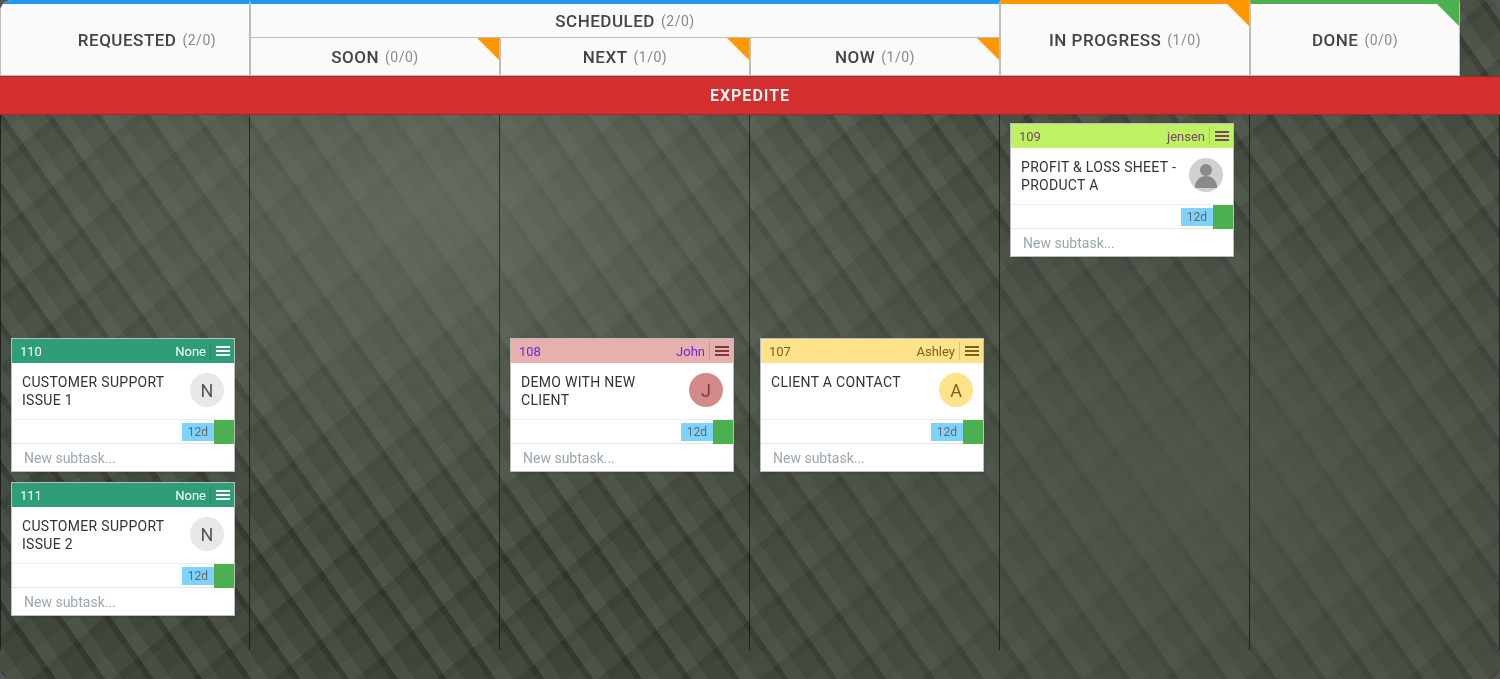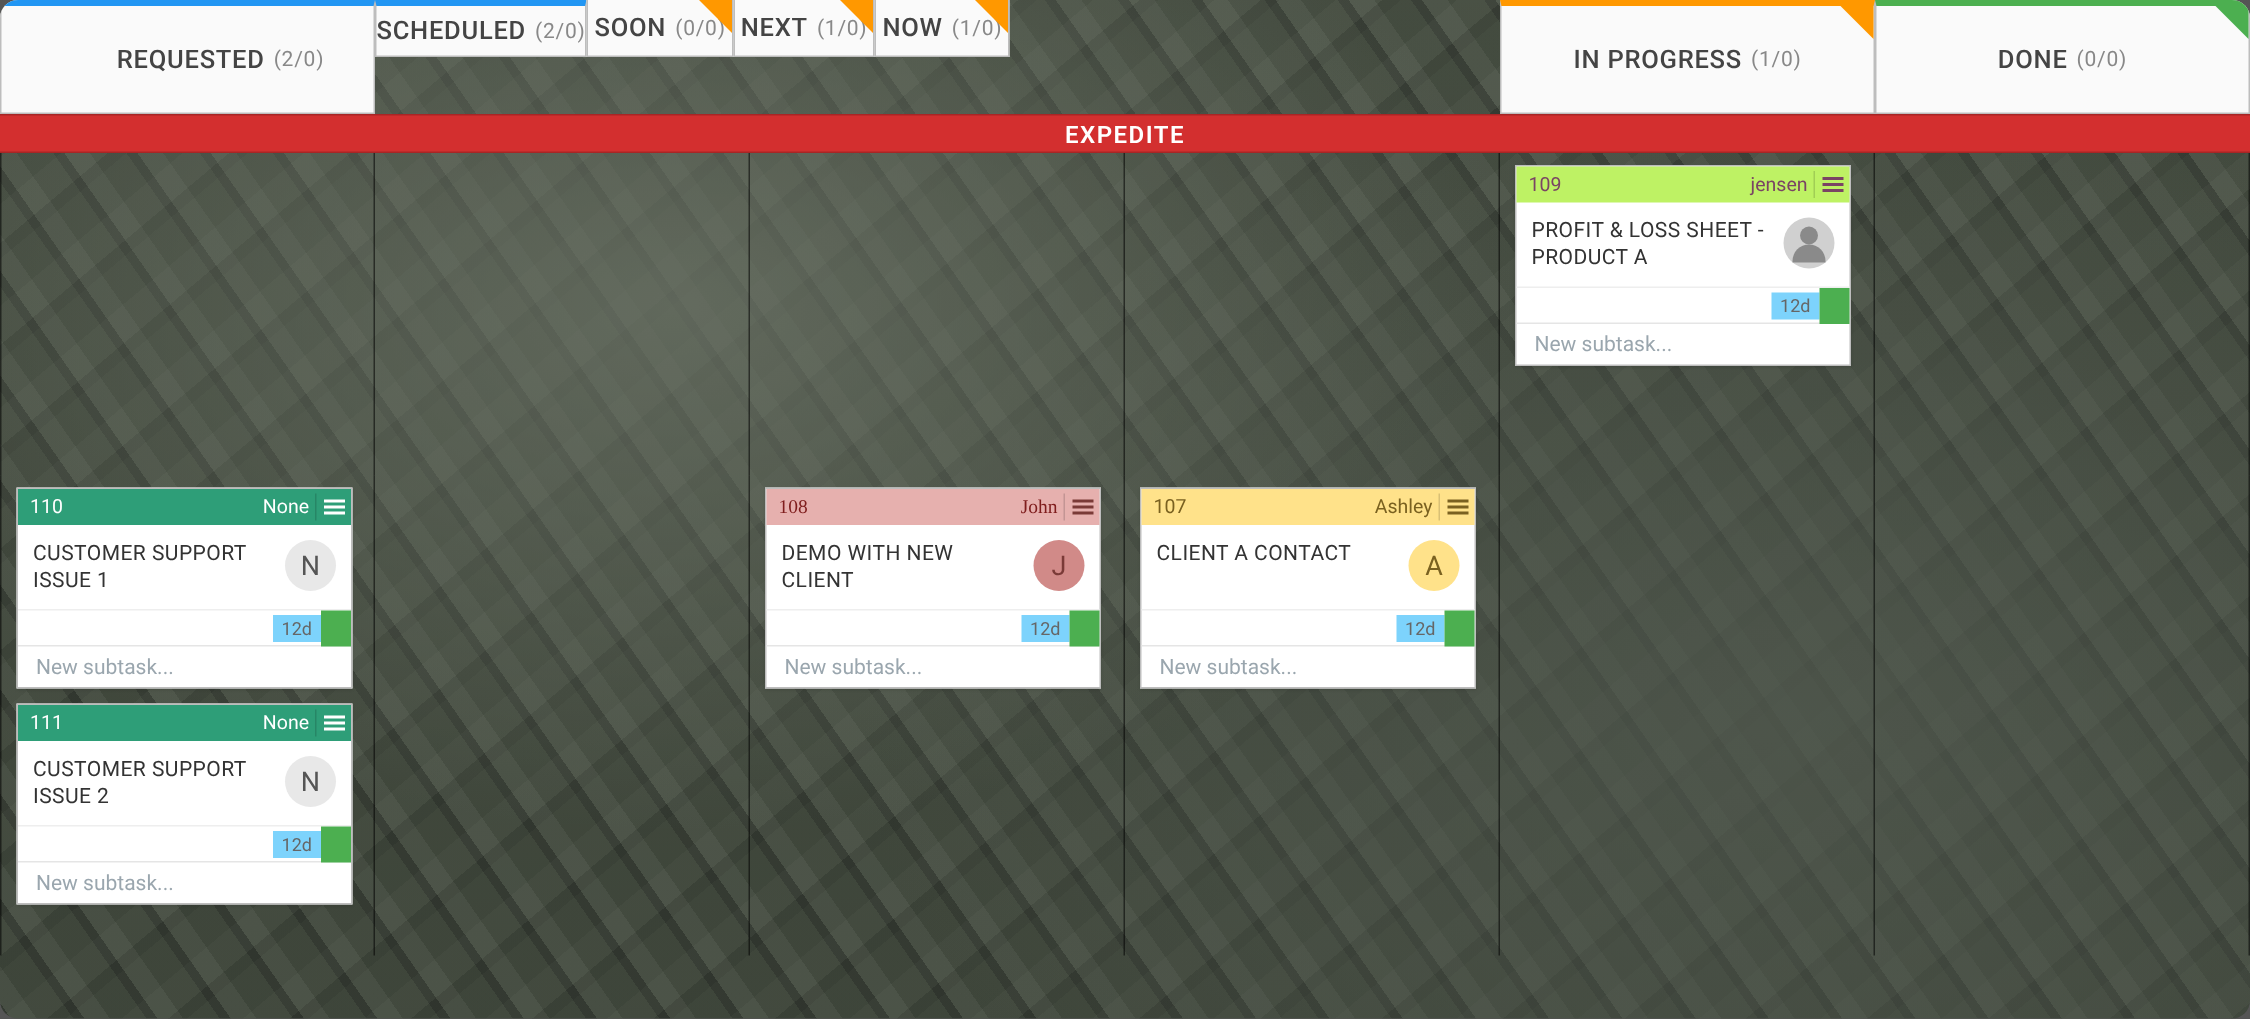--- a/index.html
+++ b/index.html
@@ -48,38 +48,38 @@
     position:relative;
     background:#fafafa;
     border:1px solid var(--border);
     display:flex; align-items:center; justify-content:center;
     font-size:17px; font-weight:500; color:#444; letter-spacing:.5px;
     padding:0 4px; text-transform:uppercase;
     cursor:pointer;
   }
   .top-row .hcell { height:42px; border-top-width:4px; }
   .top-row .requested { width:250px; height:76px; }
-  .top-row .scheduled-group { width:750px; display:flex; flex-direction:row;text-align:right; }
+  .top-row .scheduled-group { width:750px; display:flex; flex-direction:column;text-align:right; }
   .top-row .scheduled-top { height:38px; border-top:4px solid var(--blue); border-left:1px solid var(--border); border-right:1px solid var(--border); border-bottom:1px solid var(--border); background:#fafafa; display:flex; align-items:center; justify-content:center; font-size:17px; font-weight:500; color:#444; letter-spacing:.5px;}
   .top-row .sub-row { display:flex; height:38px; }
   .top-row .sub-row .hcell { flex:1; height:38px; border-top:none; }
   .top-row .inprogress { width:250px; height:76px; border-top-color:var(--orange); }
-  .top-row .done { width:250px; height:76px; border-top-color:var(--green); }
+  .top-row .done { width:210px; height:76px; border-top-color:var(--green); }
   .top-row .requested { border-top-color:var(--blue);padding-left:48px; }
   .count { color:#888; font-size:14px; margin-left:6px; font-weight:400; text-transform:none;}
   .hcell .dog-ear {
     position:absolute; top:0; right:0; width:0; height:0;
     border-style:solid; border-width:0 22px 22px 0;
     border-color: transparent var(--orange) transparent transparent;
   }
   .hcell.done .dog-ear { border-color: transparent var(--green) transparent transparent; }
 
   
   .lane-header {
-    height:26px; color:#fff; font-weight:600; letter-spacing:1px;
+    height:39px; color:#fff; font-weight:600; letter-spacing:1px;
     display:flex; align-items:center; justify-content:center;
     font-size:16px; text-transform:uppercase;
     border-top:1px solid rgba(0,0,0,.2);
     border-bottom:1px solid rgba(0,0,0,.2);
     cursor:pointer;
   }
   .lane-expedite { background: var(--red-lane); }
   .lane-default { background: var(--green-lane); }
 
   
@@ -141,21 +141,21 @@
     border:none; outline:none; width:100%; font-size:14px; color:#555;
     font-family:inherit; background:transparent;
   }
   .card-sub input::placeholder { color:#9aa6ae; }
 
   
   .hd-green   { background:#2e9e78; color:#fff; }
   .hd-green .menu span{ background:#fff; }
   .hd-pink    { background:#bef264; color:#7a4464; }
   .hd-pink .menu span{ background:#7a4464; }
-  .hd-salmon  { background:#e6b0ae; color:#7f1d1d;font-family:Liberation Serif, serif; }
+  .hd-salmon  { background:#e6b0ae; color:#6d28d9; }
   .hd-salmon .menu span{ background:#7a3a37; }
   .hd-yellow  { background:#ffe28a; color:#7a6120; }
   .hd-yellow .menu span{ background:#7a6120; }
 
 </style>
 </head>
 <body>
 <div class="bg"></div>
 
 <div class="board">

